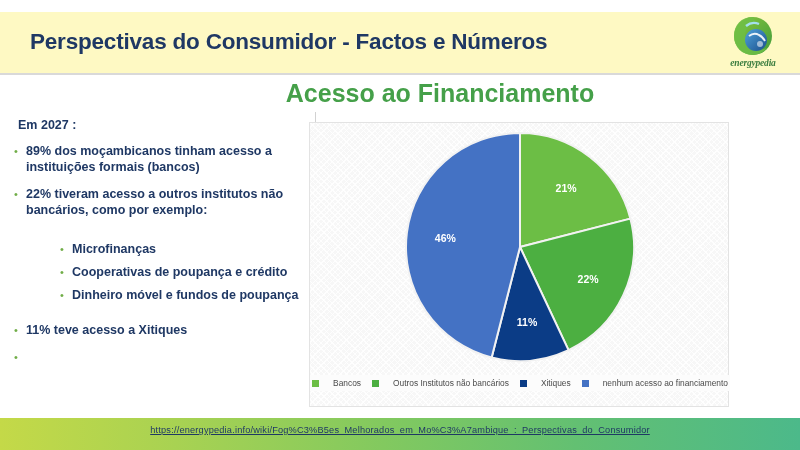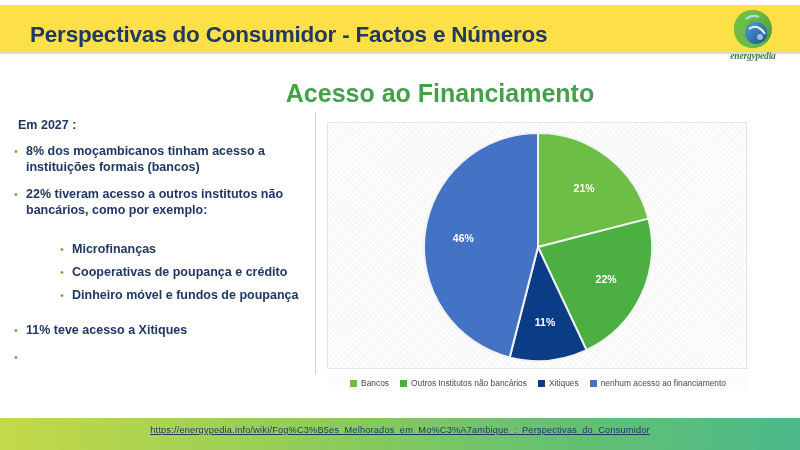--- a/index.html
+++ b/index.html
@@ -11,24 +11,24 @@
     height: 450px;
     background: #ffffff;
     font-family: "Liberation Sans", sans-serif;
     overflow: hidden;
     position: relative;
   }
 
   
   .slide-header {
     position: absolute;
-    left: 0; top: 5px;
+    left: 0; top: 12px;
     width: 800px;
-    height: 49px;
-    background: #fde047;
+    height: 63px;
+    background: #fef9c3;
     border-bottom: 2px solid #d9d9d9;
     box-sizing: border-box;
   }
   .slide-title {
     position: absolute;
     left: 30px;
     top: 17px;
     font-size: 22.5px;
     font-weight: bold;
     color: #1F3864;
@@ -118,24 +118,24 @@
     left: 315px;
     top: 112px;
     width: 1px;
     height: 262px;
     background: #d2d2d2;
   }
 
   
   .chart-panel {
     position: absolute;
-    left: 327px;
+    left: 309px;
     top: 122px;
     width: 420px;
-    height: 247px;
+    height: 285px;
     background-color: #f7f7f7;
     background-image:
       repeating-linear-gradient(45deg, rgba(255,255,255,0.85) 0 1px, rgba(0,0,0,0) 1px 4px),
       repeating-linear-gradient(-45deg, rgba(255,255,255,0.85) 0 1px, rgba(0,0,0,0) 1px 4px);
     border: 1px solid #e3e3e3;
     box-sizing: border-box;
   }
 
   .pie-area {
     position: absolute;
@@ -166,21 +166,21 @@
     justify-content: center;
     align-items: center;
     gap: 11px;
     background: #fcfcfc;
     padding: 3px 0;
     box-sizing: border-box;
   }
   .legend-item {
     display: flex;
     align-items: center;
-    gap: 4px;
+    gap: 14px;
   }
   .legend-swatch {
     width: 7px;
     height: 7px;
     flex: 0 0 auto;
   }
   .legend-label {
     font-size: 8.4px;
     color: #4a4a4a;
     white-space: nowrap;
@@ -238,21 +238,21 @@
   </div>
 </div>
 
 <div class="chart-title">Acesso ao Financiamento</div>
 
 <div class="left-col">
   <div class="lead-line">Em 2027 :</div>
 
   <div class="bullet-row">
     <span class="bullet-dot">•</span>
-    <span class="bullet-text">8% dos moçambicanos tinham acesso a instituições formais (bancos)</span>
+    <span class="bullet-text">89% dos moçambicanos tinham acesso a instituições formais (bancos)</span>
   </div>
 
   <div class="bullet-row">
     <span class="bullet-dot">•</span>
     <span class="bullet-text">22% tiveram acesso a outros institutos não bancários, como por exemplo:</span>
   </div>
 
   <div class="spacer-block"></div>
 
   <div class="bullet-row sub">

